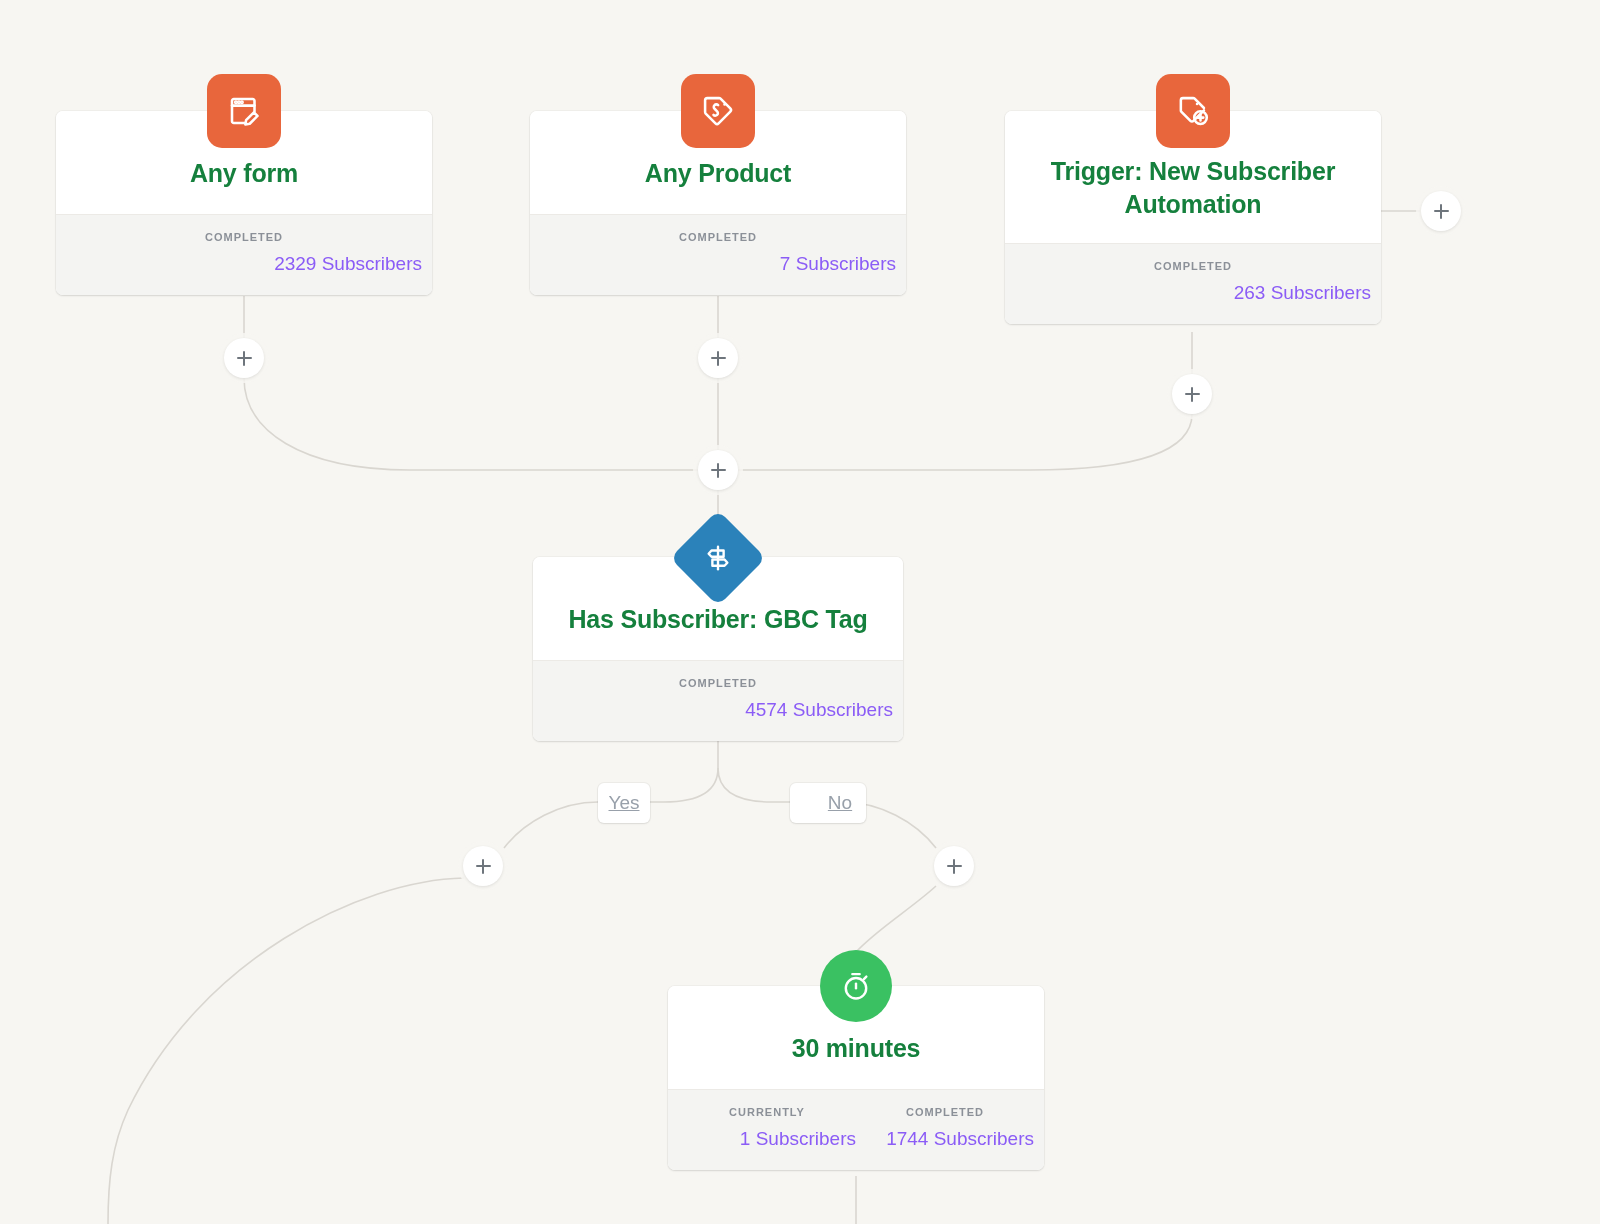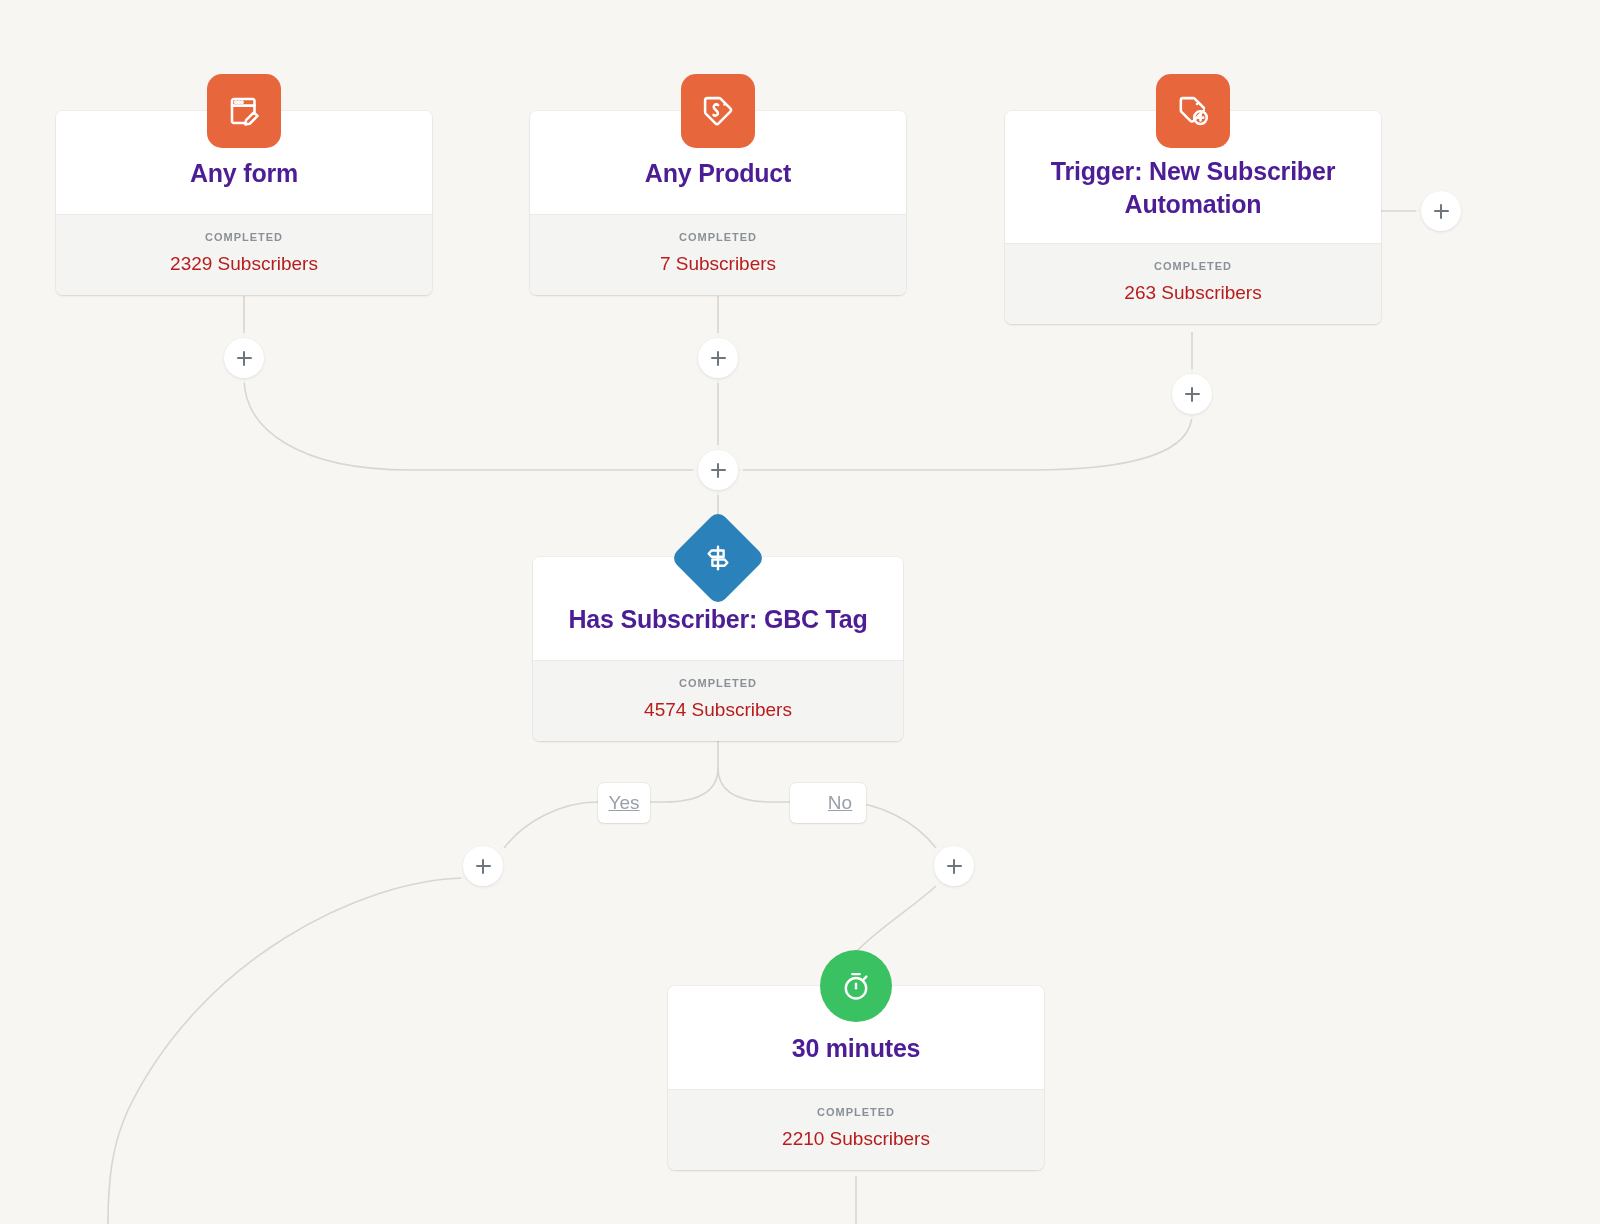--- a/index.html
+++ b/index.html
@@ -35,21 +35,21 @@
   
   .node {
     position: absolute;
     background: #ffffff;
     border-radius: 7px;
     box-shadow: 0 1px 2px rgba(40,40,40,0.13), 0 0 0 1px rgba(60,60,60,0.035);
     overflow: hidden;
     text-align: center;
   }
   .node-title {
-    color: #4c1d95;
+    color: #15803d;
     font-size: 25px;
     font-weight: bold;
     line-height: 1.32;
     letter-spacing: -0.2px;
     padding: 46px 16px 24px 16px;
     background: #ffffff;
   }
   .node-title.two-line {
     padding: 44px 20px 22px 20px;
   }
@@ -60,21 +60,22 @@
   }
   .stat-label {
     font-size: 11px;
     font-weight: bold;
     letter-spacing: 1.0px;
     color: #8b9098;
     margin-bottom: 10px;
   }
   .stat-value {
     font-size: 19px;
-    color: #b91c1c;
+    color: #8b5cf6;
+    text-align: right;
   }
   .stat-row {
     display: flex;
     justify-content: center;
   }
   .stat-col {
     flex: 1 1 0;
     min-width: 0;
   }
 
@@ -271,22 +272,26 @@
       <path d="M16.5 6H6.8L4.5 8.6 6.8 11h9.7z"></path>
       <path d="M7.5 13.2h9.7l2.3 2.6-2.3 2.4H7.5z"></path>
     </svg>
   </div>
 
   <div class="node" style="left:668px; top:986px; width:376px;">
     <div class="node-title">30 minutes</div>
     <div class="node-foot">
       <div class="stat-row">
         <div class="stat-col">
-          <div class="stat-label">COMPLETED</div>
-          <div class="stat-value">2210 Subscribers</div>
+          <div class="stat-label">CURRENTLY</div>
+          <div class="stat-value">1 Subscribers</div>
+        </div>
+        <div class="stat-col">
+          <div class="stat-label">COMPLETED</div>
+          <div class="stat-value">1744 Subscribers</div>
         </div>
       </div>
     </div>
   </div>
   <div class="badge badge-circle" style="left:820px; top:950px;">
     <svg width="34" height="34" viewBox="0 0 24 24" fill="none" stroke="#ffffff" stroke-width="1.7" stroke-linecap="round" stroke-linejoin="round">
       <circle cx="12" cy="13.6" r="7.2"></circle>
       <path d="M12 10.3v3.3"></path>
       <path d="M9.4 3.6h5.2"></path>
       <path d="M17.6 7.1l1.7-1.7"></path>

